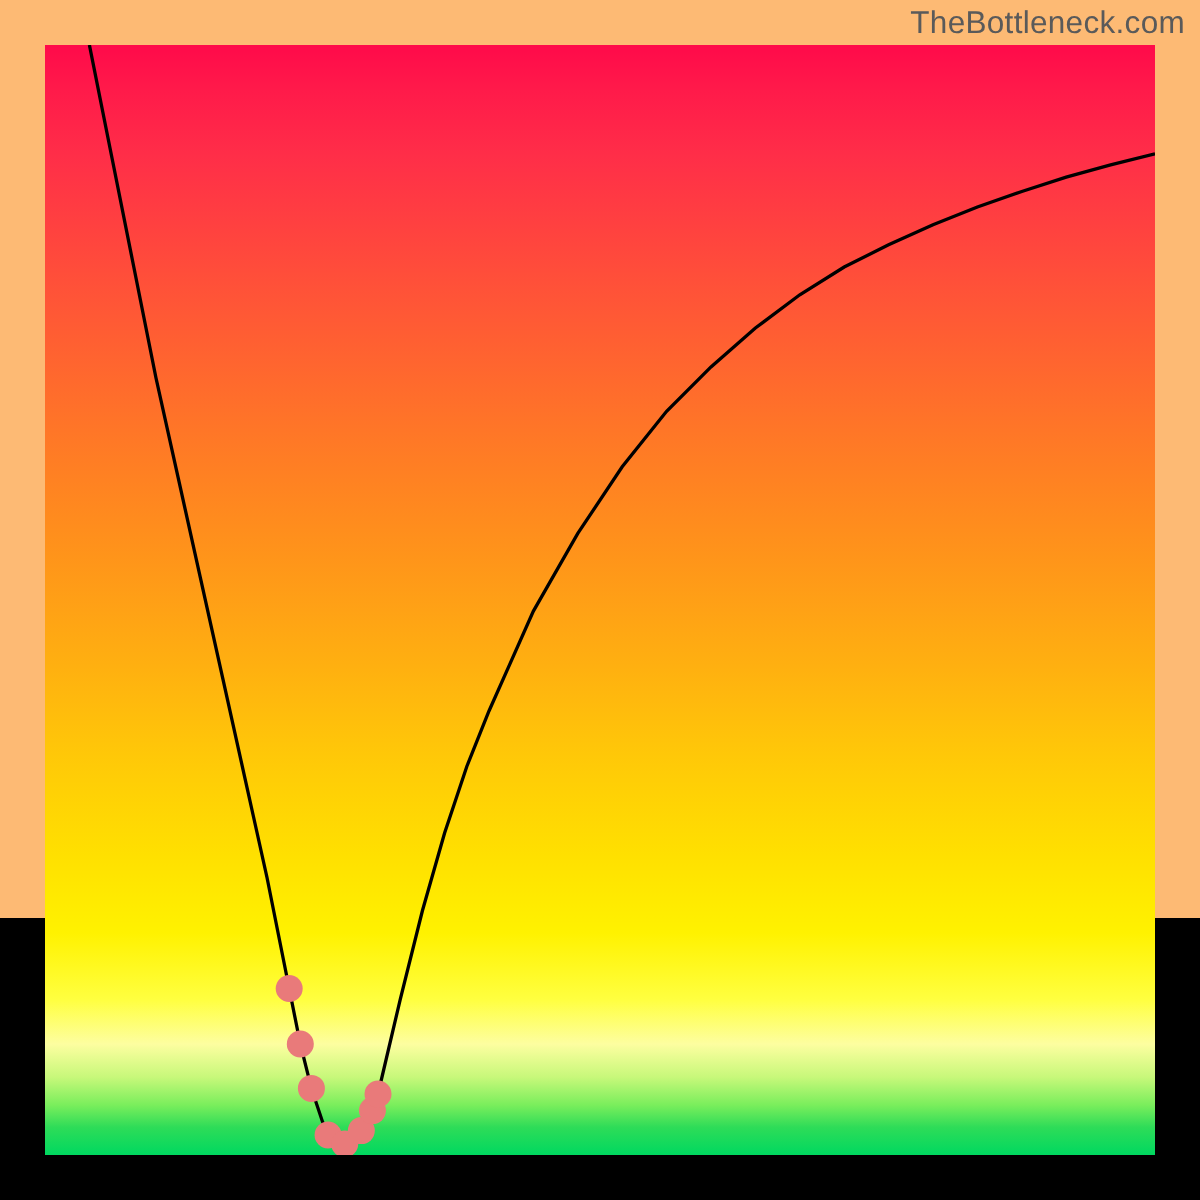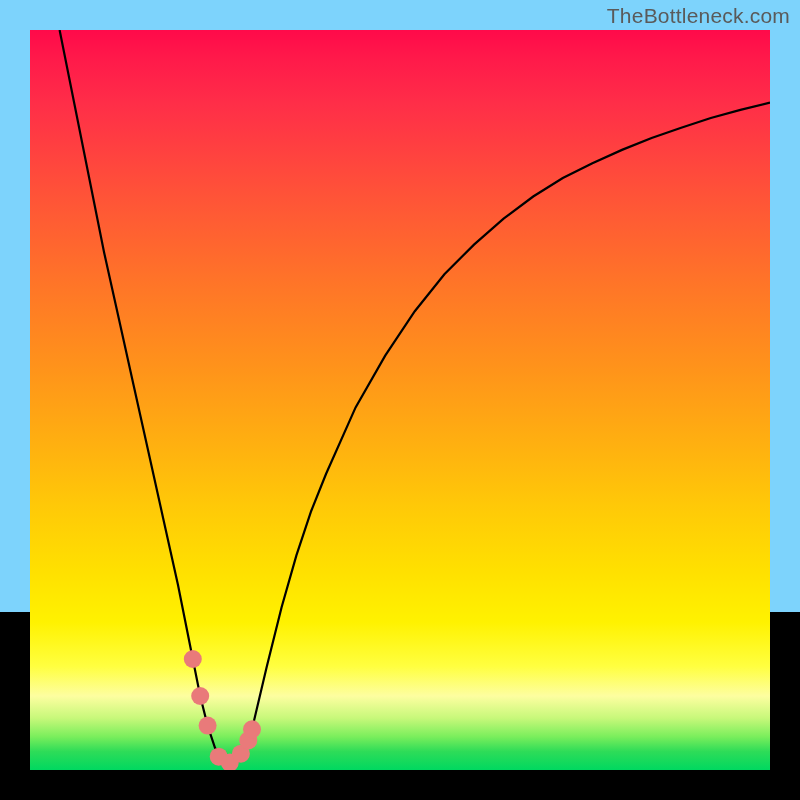--- a/index.html
+++ b/index.html
@@ -10,21 +10,21 @@
     background: #000;
     overflow: hidden;
     font-family: Arial, Helvetica, sans-serif;
   }
   .frame {
     position: absolute;
     top: 0;
     left: 0;
     width: 800px;
     height: 612px;
-    background: #7dd3fc;
+    background: #fdba74;
   }
   .plot-area {
     position: absolute;
     top: 30px;
     left: 30px;
     width: 740px;
     height: 740px;
     overflow: hidden;
   }
   .gradient {

